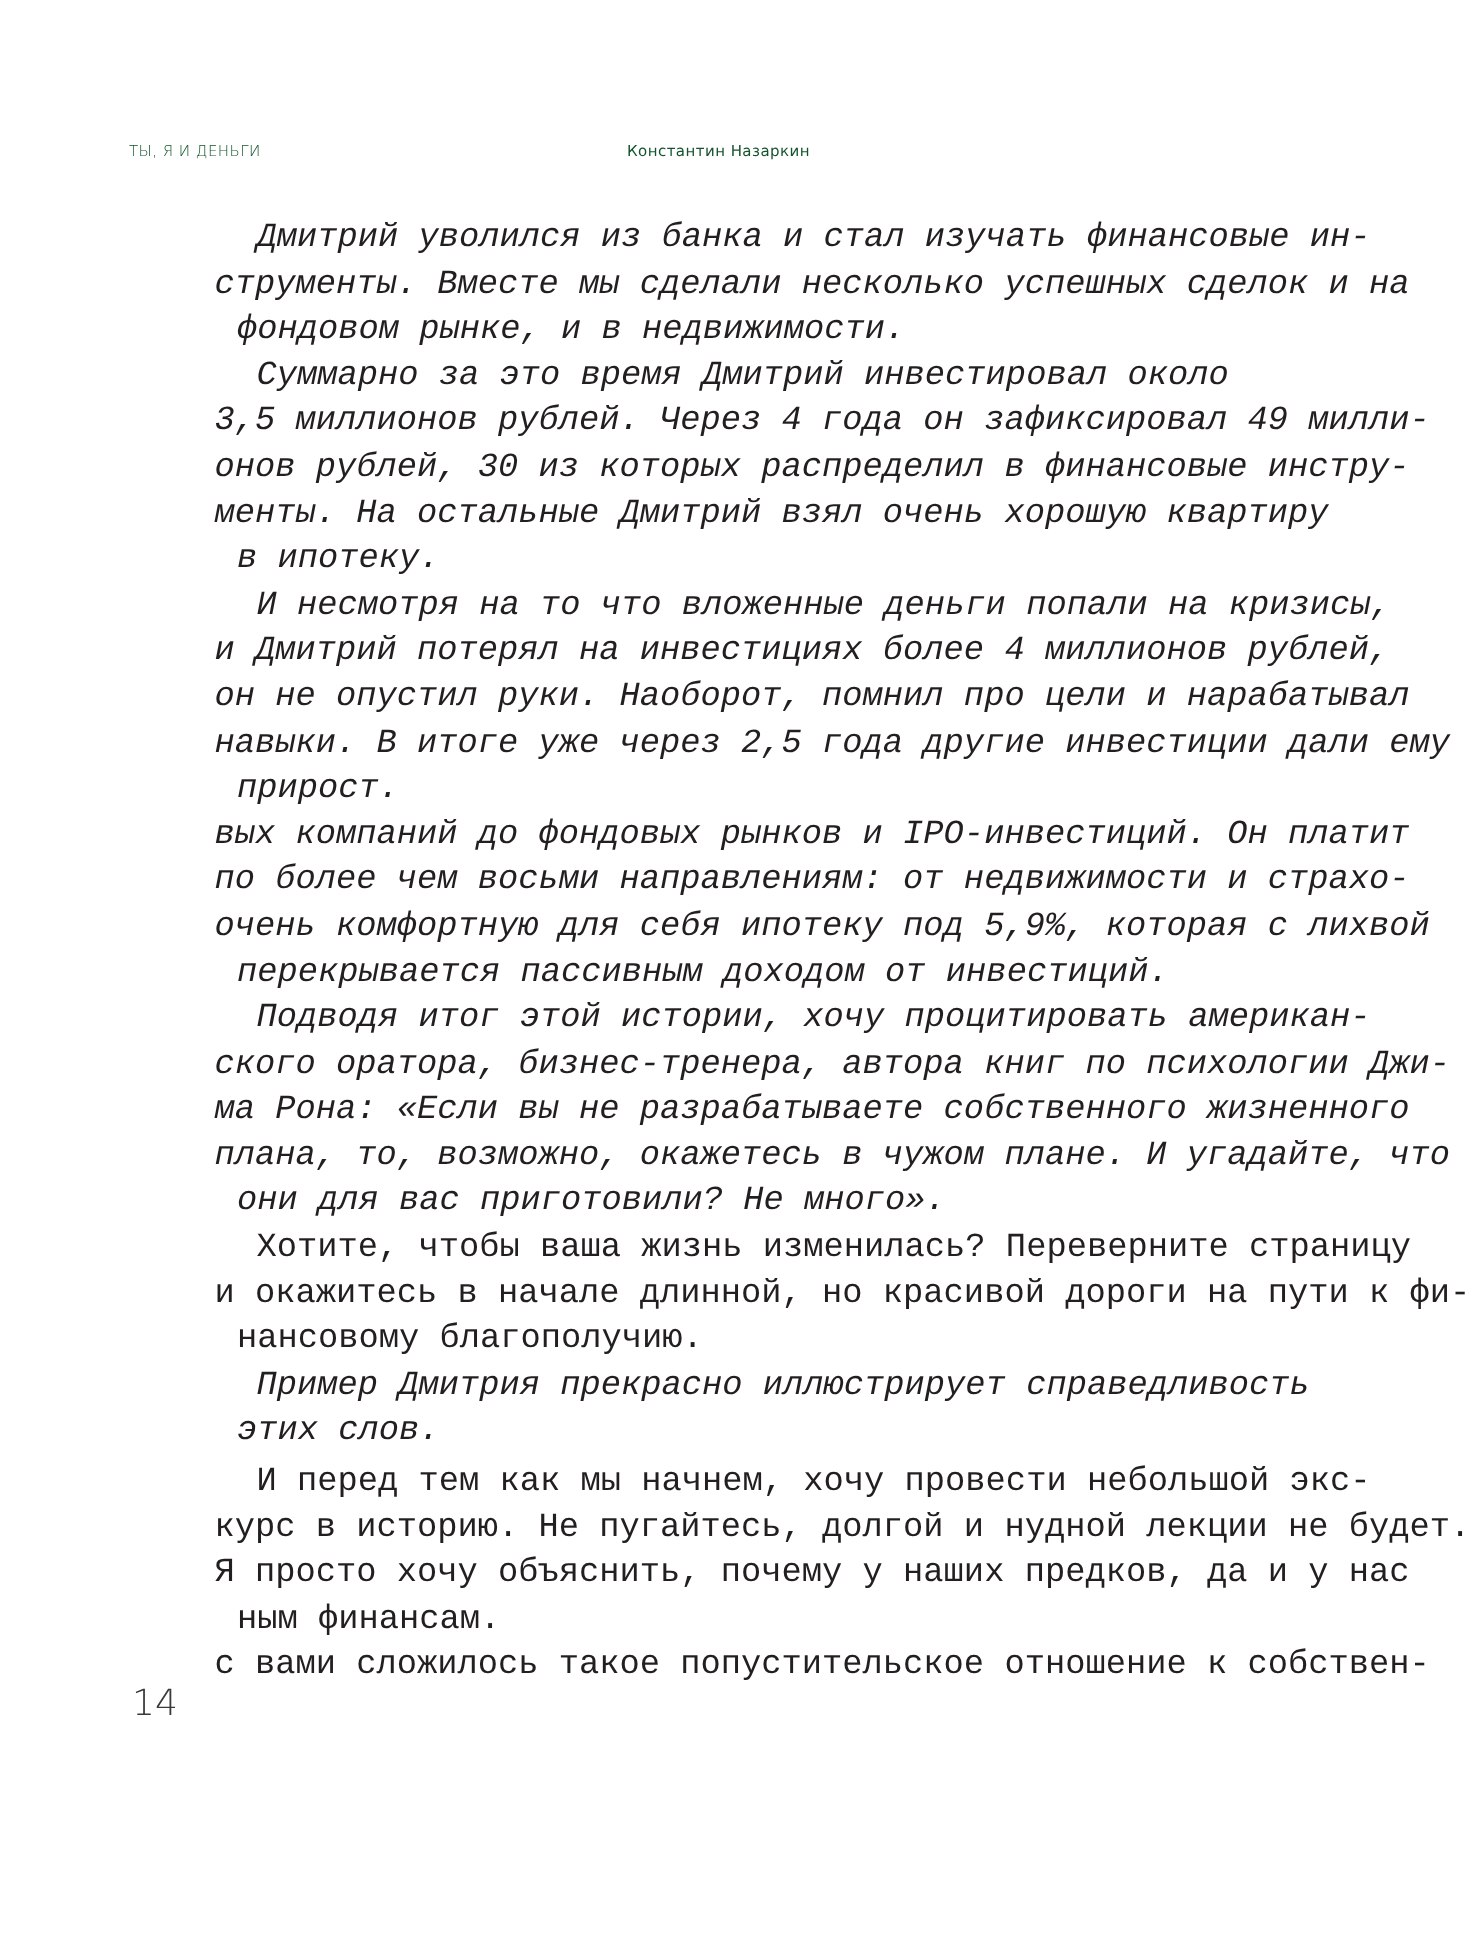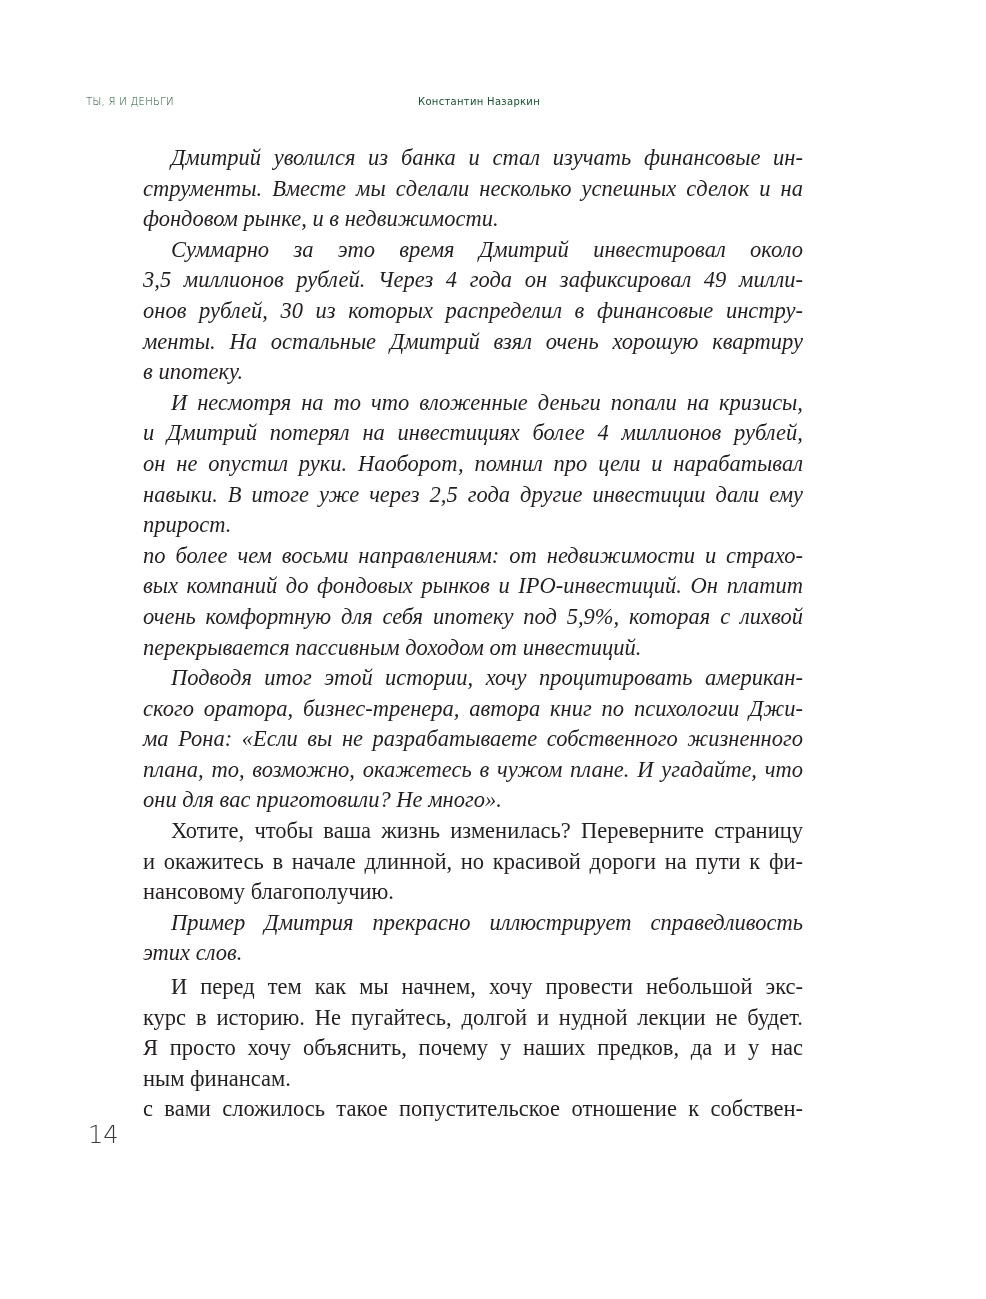--- a/index.html
+++ b/index.html
@@ -34,33 +34,34 @@
     .header-right {
       position: absolute;
       left: 418px;
       top: 0;
     }
     .text-block {
       position: absolute;
       left: 143px;
       top: 143px;
       width: 660px;
-      font-family: Liberation Serif, serif;
+      font-family: Liberation Mono, monospace;
       font-size: 22.5px;
       line-height: 30.6px;
     }
     .line {
       display: block;
       white-space: nowrap;
       height: 30.6px;
       text-align: justify;
       text-align-last: justify;
     }
     .line.last {
       text-align-last: left;
+      margin-left: 15px;
     }
     .line.indent {
       padding-left: 28px;
     }
     .para.italic .line {
       font-style: italic;
     }
     .page-number {
       position: absolute;
       left: 88px;
@@ -97,22 +98,22 @@
 
   <div class="para italic">
     <span class="line indent">И несмотря на то что вложенные деньги попали на кризисы,</span>
     <span class="line">и Дмитрий потерял на инвестициях более 4 миллионов рублей,</span>
     <span class="line">он не опустил руки. Наоборот, помнил про цели и нарабатывал</span>
     <span class="line">навыки. В итоге уже через 2,5 года другие инвестиции дали ему</span>
     <span class="line last">прирост.</span>
   </div>
 
   <div class="para italic">
+    <span class="line">вых компаний до фондовых рынков и IPO-инвестиций. Он платит</span>
     <span class="line">по более чем восьми направлениям: от недвижимости и страхо-</span>
-    <span class="line">вых компаний до фондовых рынков и IPO-инвестиций. Он платит</span>
     <span class="line">очень комфортную для себя ипотеку под 5,9%, которая с лихвой</span>
     <span class="line last">перекрывается пассивным доходом от инвестиций.</span>
   </div>
 
   <div class="para italic">
     <span class="line indent">Подводя итог этой истории, хочу процитировать американ-</span>
     <span class="line">ского оратора, бизнес-тренера, автора книг по психологии Джи-</span>
     <span class="line">ма Рона: «Если вы не разрабатываете собственного жизненного</span>
     <span class="line">плана, то, возможно, окажетесь в чужом плане. И угадайте, что</span>
     <span class="line last">они для вас приготовили? Не много».</span>

